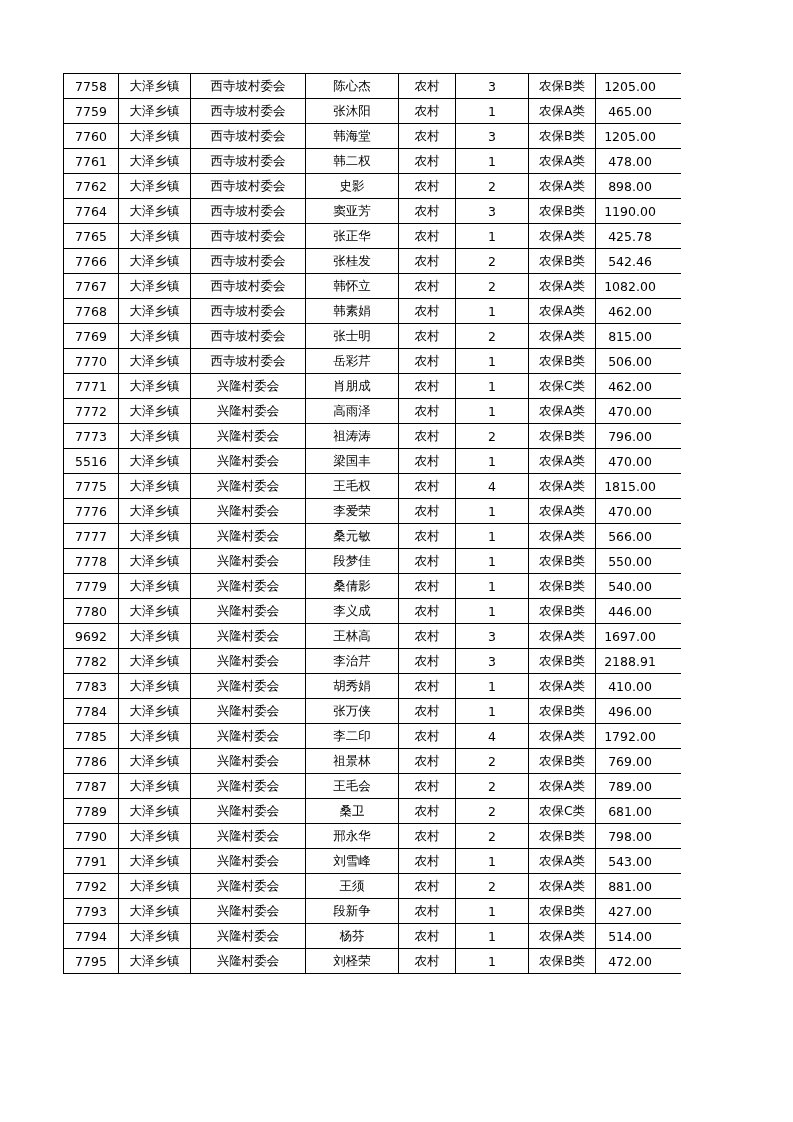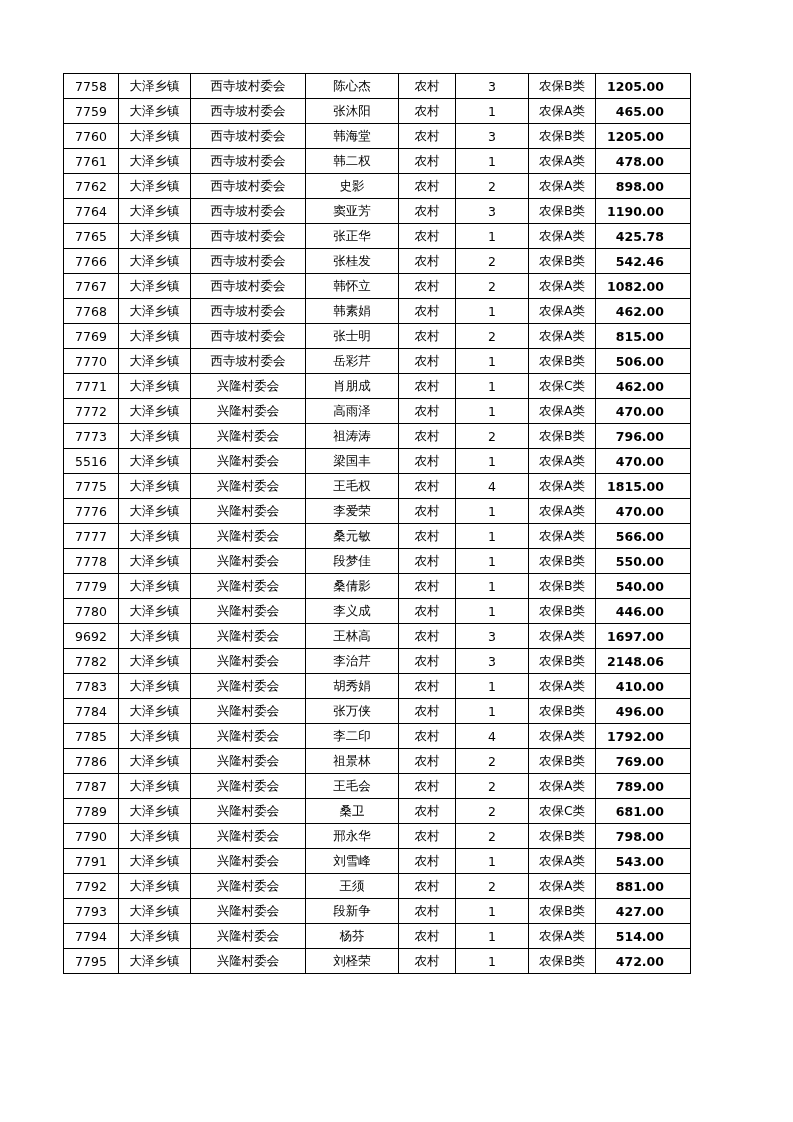--- a/index.html
+++ b/index.html
@@ -8,44 +8,41 @@
     background: #ffffff;
   }
   .page {
     position: relative;
     width: 681px;
     height: 1122px;
     background: #ffffff;
     font-family: "DejaVu Sans", "Liberation Sans", sans-serif;
     color: #000000;
     overflow: hidden;
-    padding-left: 16px;
   }
   table.records {
     position: absolute;
     left: 63px;
     top: 73px;
     width: 627px;
     border-collapse: collapse;
     table-layout: fixed;
   }
   table.records td {
     border: 1px solid #000000;
     height: 24px;
     font-size: 12.5px;
     text-align: center;
     vertical-align: middle;
     white-space: nowrap;
     overflow: hidden;
     padding: 0;
   }
   table.records td.col-amount {
-    text-align: right;
     padding-right: 26px;
-    font-weight: bold;
   }
   col.c-id       { width: 55px; }
   col.c-town     { width: 72px; }
   col.c-village  { width: 115px; }
   col.c-name     { width: 93px; }
   col.c-type     { width: 57px; }
   col.c-count    { width: 73px; }
   col.c-category { width: 67px; }
   col.c-amount   { width: 95px; }
 </style>
@@ -296,21 +293,21 @@
           <td class="col-amount">1697.00</td>
         </tr>
         <tr>
           <td class="col-id">7782</td>
           <td class="col-town">大泽乡镇</td>
           <td class="col-village">兴隆村委会</td>
           <td class="col-name">李治芹</td>
           <td class="col-type">农村</td>
           <td class="col-count">3</td>
           <td class="col-category">农保B类</td>
-          <td class="col-amount">2148.06</td>
+          <td class="col-amount">2188.91</td>
         </tr>
         <tr>
           <td class="col-id">7783</td>
           <td class="col-town">大泽乡镇</td>
           <td class="col-village">兴隆村委会</td>
           <td class="col-name">胡秀娟</td>
           <td class="col-type">农村</td>
           <td class="col-count">1</td>
           <td class="col-category">农保A类</td>
           <td class="col-amount">410.00</td>

